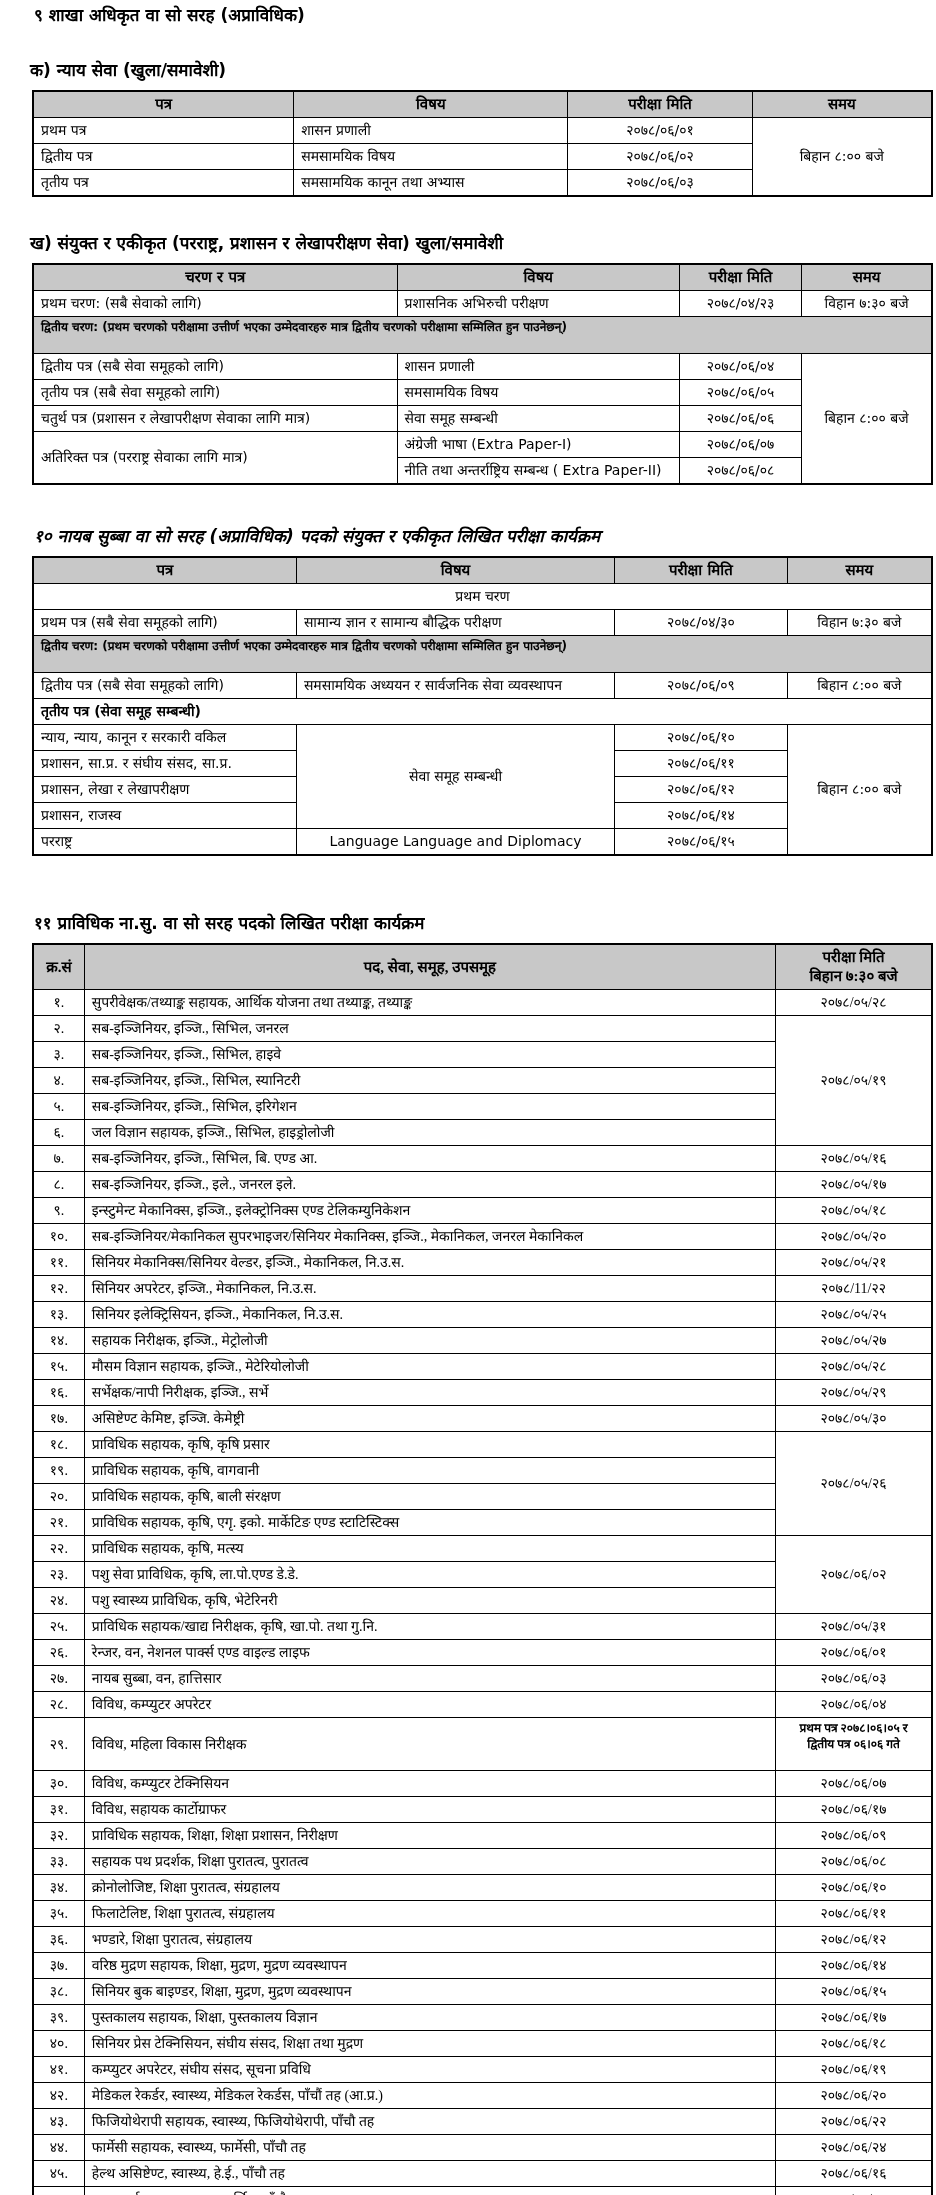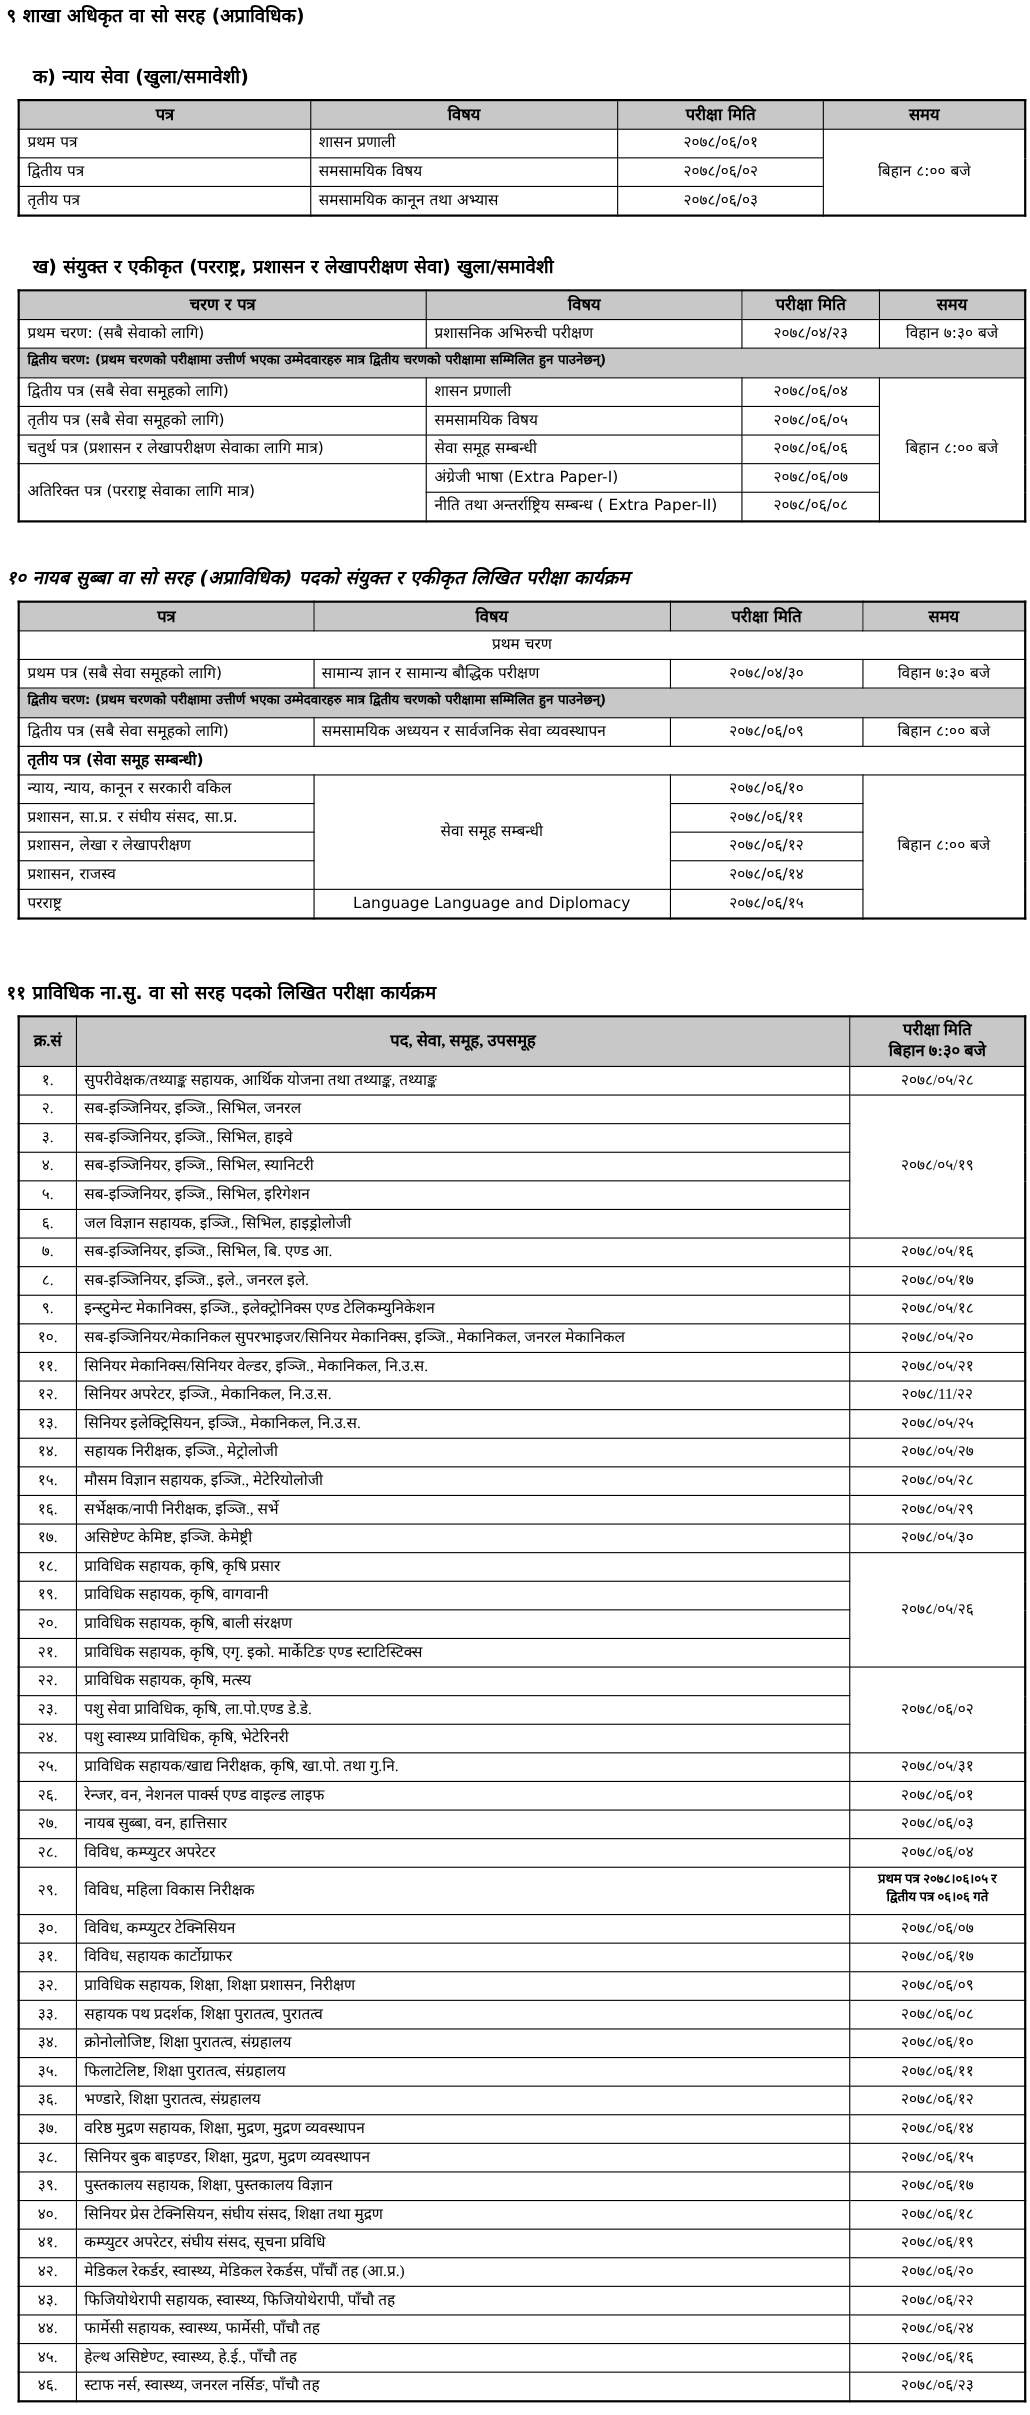--- a/index.html
+++ b/index.html
@@ -3,36 +3,36 @@
 <meta charset="utf-8">
 <style>
   * { margin:0; padding:0; box-sizing:border-box; }
   html,body { background:#fff; }
   body {
     width:936px;
     color:var(--text-c,#000);
     font-family:"DejaVu Sans","Liberation Sans",sans-serif;
   }
   .doc { padding:4px 3px 14px 4px; }
-  .h1 { font-size:17px; font-weight:bold; line-height:22px; padding-left:2px; }
+  .h1 { font-size:17px; font-weight:bold; line-height:22px; padding-left:2px;margin-left:28px; }
   .h2 { font-size:17px; font-weight:bold; line-height:22px; padding-left:26px; }
   .mt-b { margin-bottom:9px;margin-top:33px; }
-  .tbl { margin-left:12px; }
+  .tbl { margin-left:28px; }
   table { width:100%; border-collapse:collapse; table-layout:fixed; border:2px solid var(--border-c,#000); }
   th,td {
     border:1px solid var(--border-c,#000);
     font-size:14px; line-height:19px;
     padding:3px 7px; vertical-align:middle;
     white-space:pre-line; overflow:hidden;
   }
   th { background:var(--header-bg,#c8c8c8); font-weight:bold; text-align:center; font-size:15px; }
   td.c { text-align:center; padding-left:2px; padding-right:2px; }
   td.gray { background:var(--header-bg,#c8c8c8); }
   td.bold { font-weight:bold; }
-  td.sm { font-size:12px; line-height:16px; padding-top:2px; padding-bottom:8px; }
+  td.sm { font-size:12px; line-height:16px; padding-top:2px; padding-bottom:18px; }
   .gap1 { margin-top:35px; }
   .gap2 { margin-top:40px;font-style:italic; }
   .gap3 { margin-top:56px; }
   .notes { margin-top:26px; }
   .notes-title { font-size:17px; font-weight:bold; margin-bottom:10px; padding-left:2px; }
 </style>
 </head>
 <body>
 
 <div class="doc">

